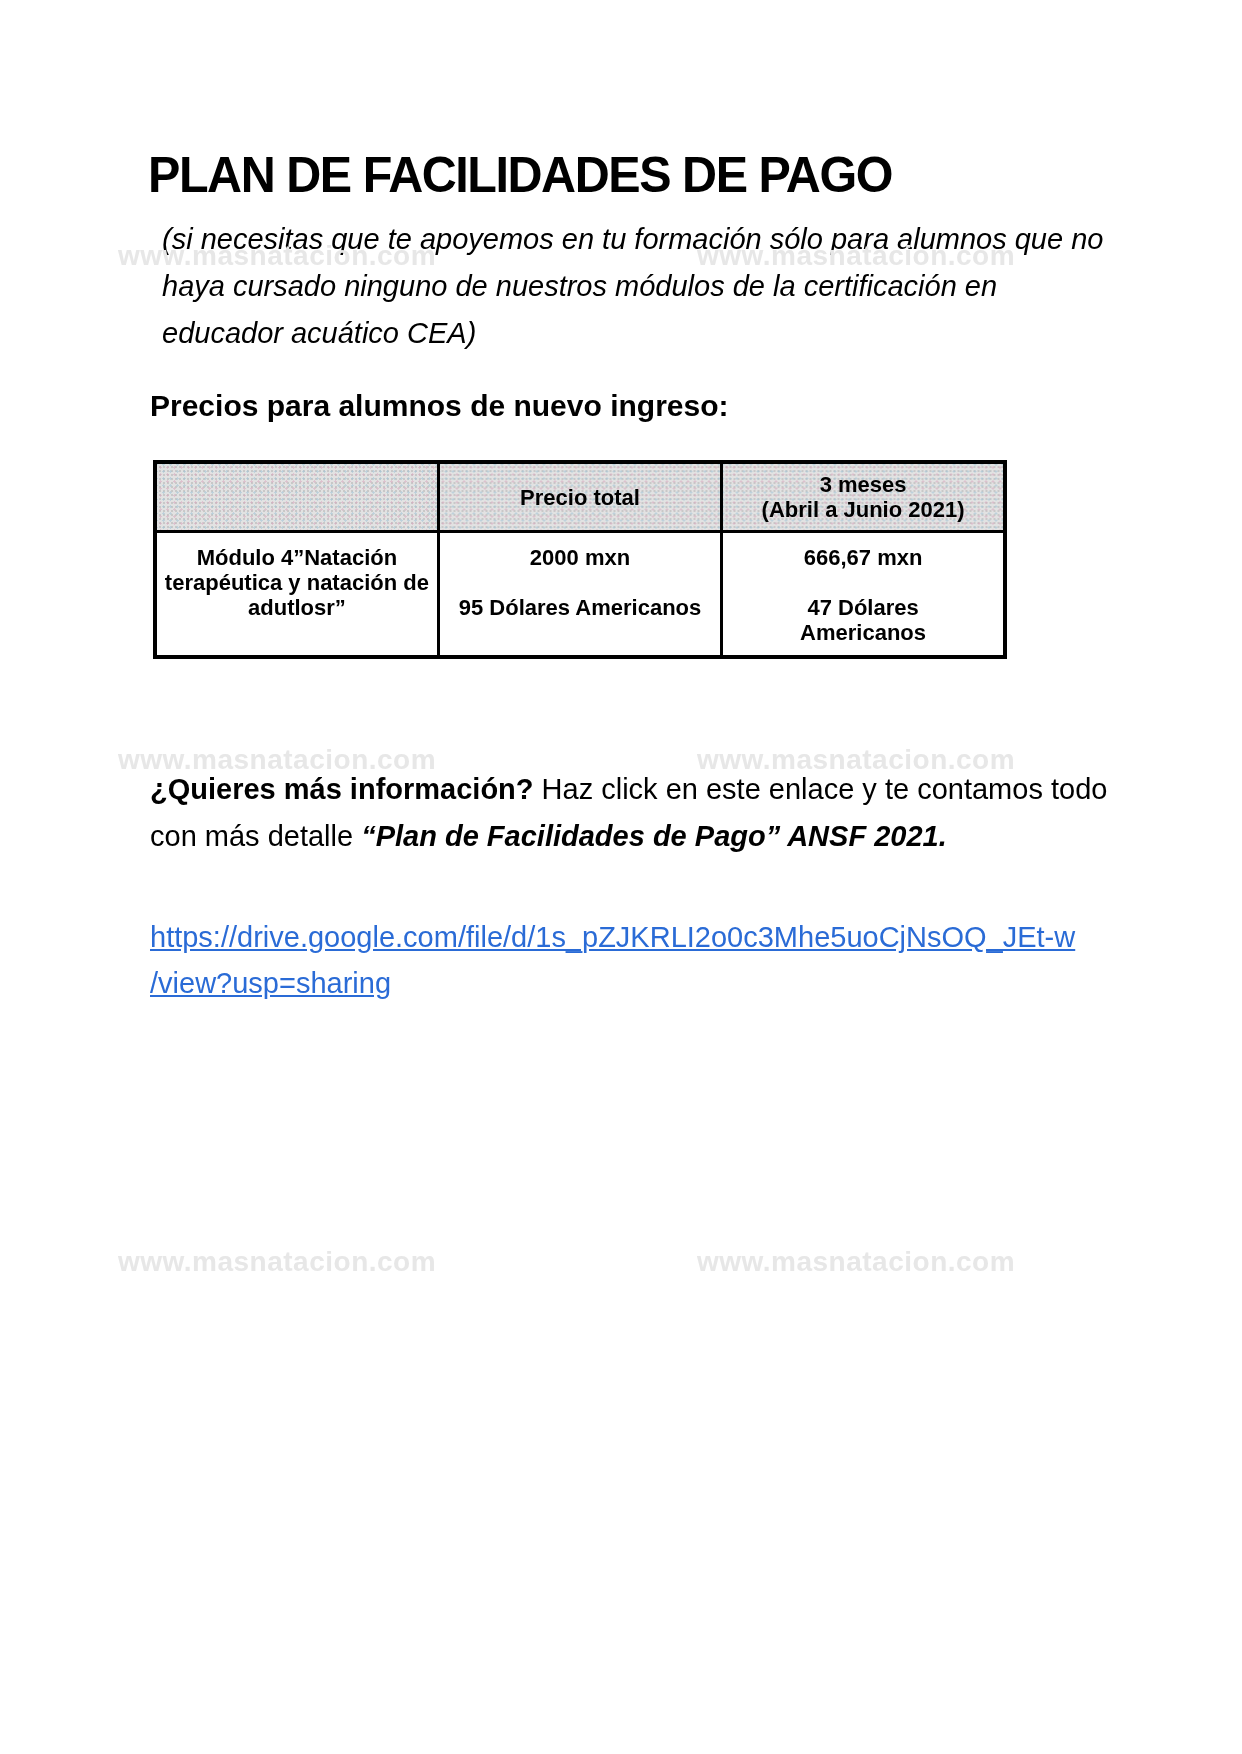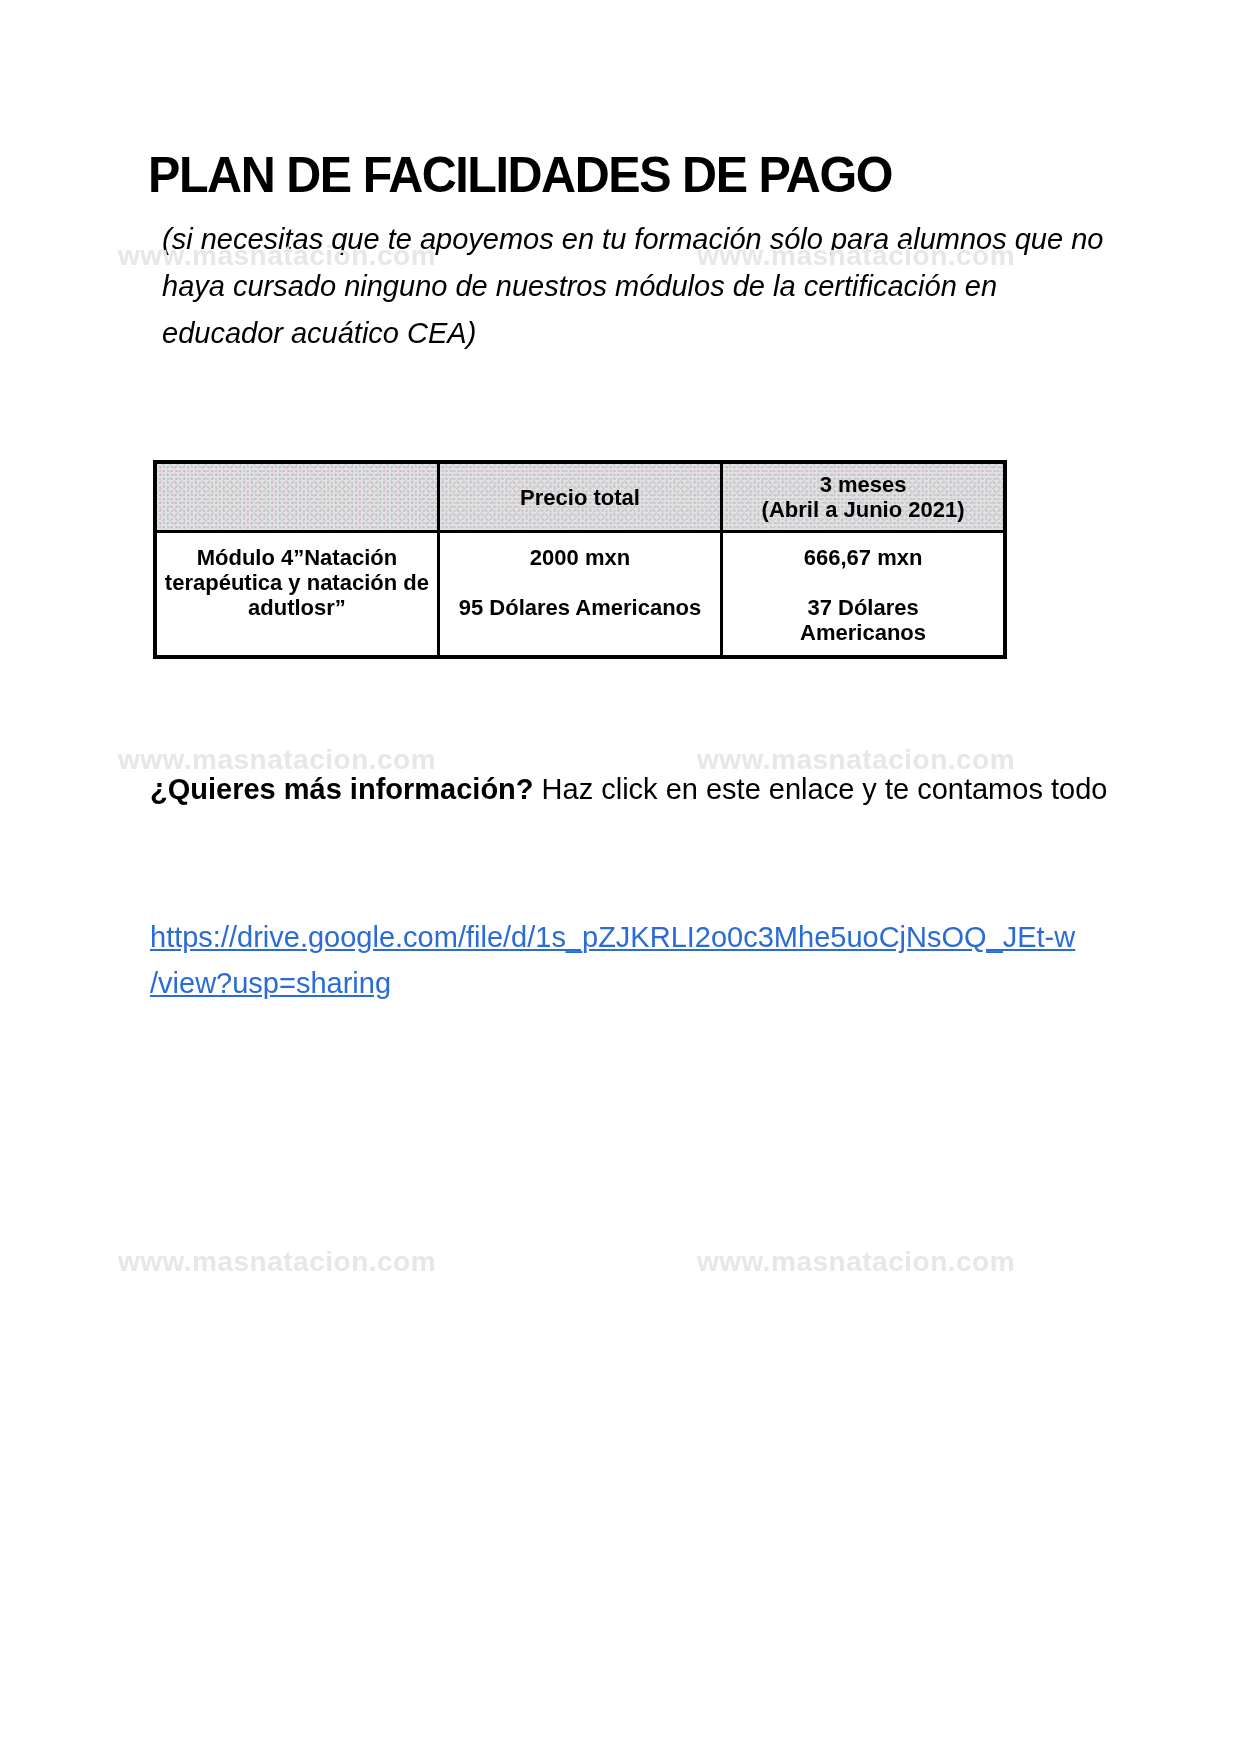--- a/index.html
+++ b/index.html
@@ -121,49 +121,51 @@
 
   <h1 class="title">PLAN DE FACILIDADES DE PAGO</h1>
 
   <p class="subtitle">(si necesitas que te apoyemos en tu formación sólo para alumnos que no
 haya cursado ninguno de nuestros módulos de la certificación en
 educador acuático CEA)</p>
 
   <span class="watermark wm-r1l" style="color: rgb(231, 231, 231);">www.masnatacion.com</span>
   <span class="watermark wm-r1r" style="color: rgb(231, 231, 231);">www.masnatacion.com</span>
 
+  <h2 class="section-heading">Precios para alumnos de nuevo ingreso:</h2>
 
   <table class="pricing-table">
     <tbody>
       <tr>
         <th></th>
         <th>Precio total</th>
         <th>3 meses
 (Abril a Junio 2021)</th>
       </tr>
       <tr>
         <td>Módulo 4”Natación
 terapéutica y natación de
 adutlosr”</td>
         <td>2000 mxn
 
 95 Dólares Americanos</td>
         <td>666,67 mxn
 
-37 Dólares
+47 Dólares
 Americanos</td>
       </tr>
     </tbody>
   </table>
 
   <span class="watermark wm-r2l" style="color: rgb(231, 231, 231);">www.masnatacion.com</span>
   <span class="watermark wm-r2r" style="color: rgb(231, 231, 231);">www.masnatacion.com</span>
 
   <div class="info">
     <div class="info-line"><span class="b">¿Quieres más información?</span><span> Haz click en este enlace y te contamos todo</span></div>
+    <div class="info-line"><span>con más detalle </span><span class="bi">“Plan de Facilidades de Pago” ANSF 2021.</span></div>
   </div>
 
   <a class="drive-link" style="color: rgb(42, 107, 214);">https://drive.google.com/file/d/1s_pZJKRLI2o0c3Mhe5uoCjNsOQ_JEt-w
 /view?usp=sharing</a>
 
   <span class="watermark wm-r3l" style="color: rgb(231, 231, 231);">www.masnatacion.com</span>
   <span class="watermark wm-r3r" style="color: rgb(231, 231, 231);">www.masnatacion.com</span>
 
 </div>
 

